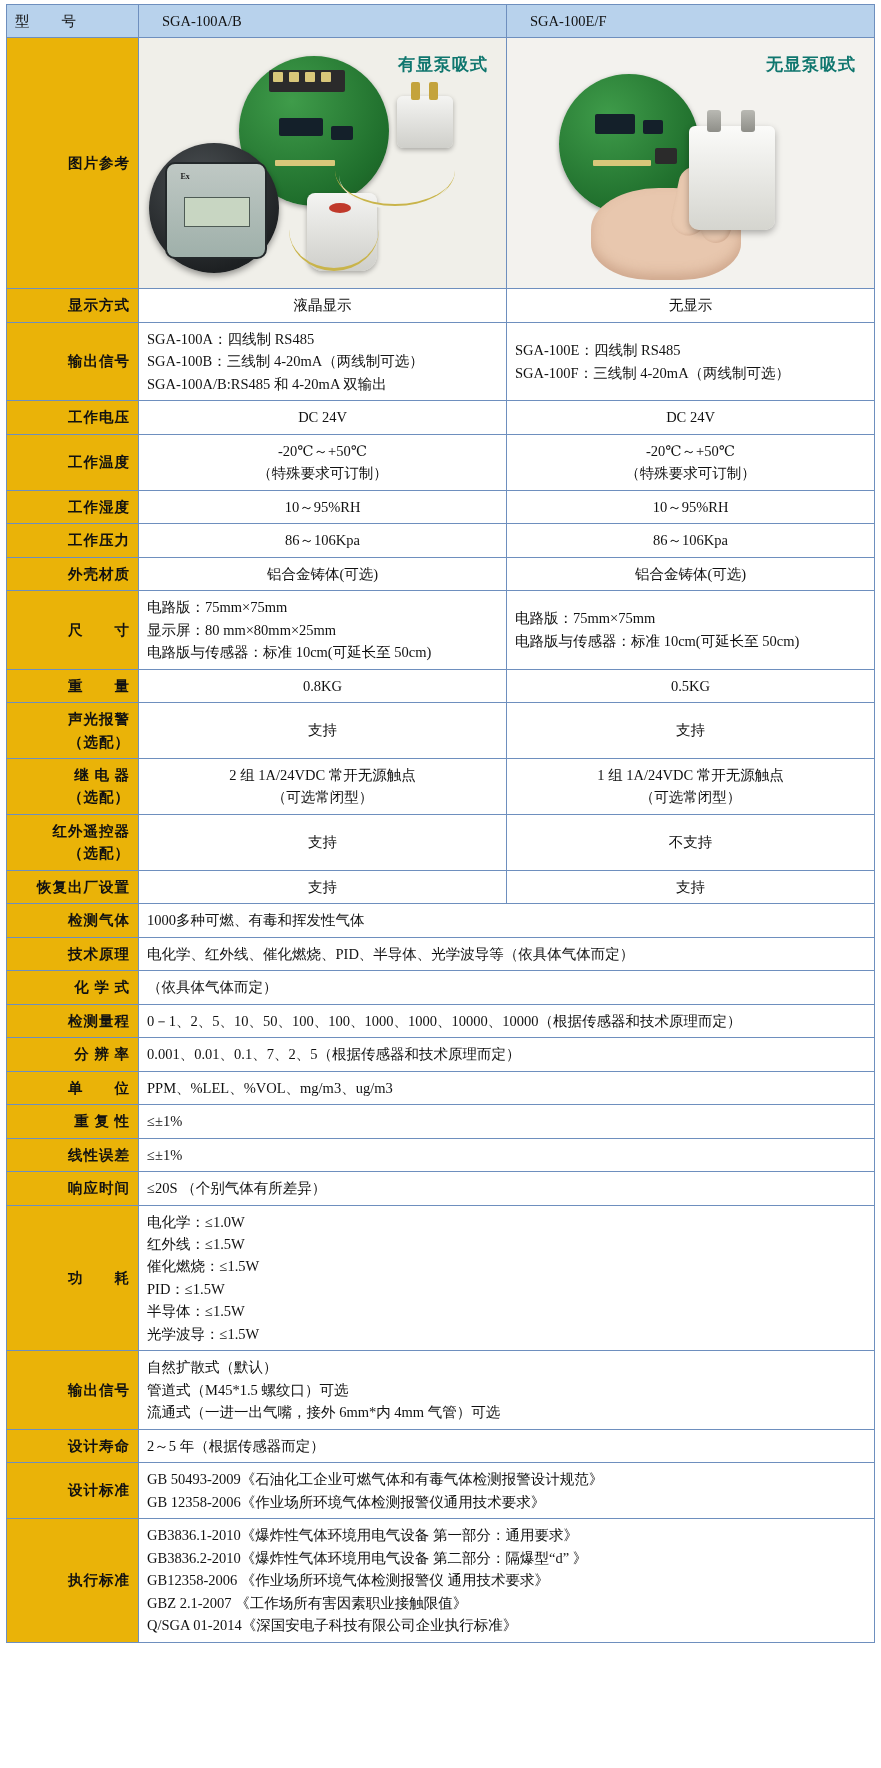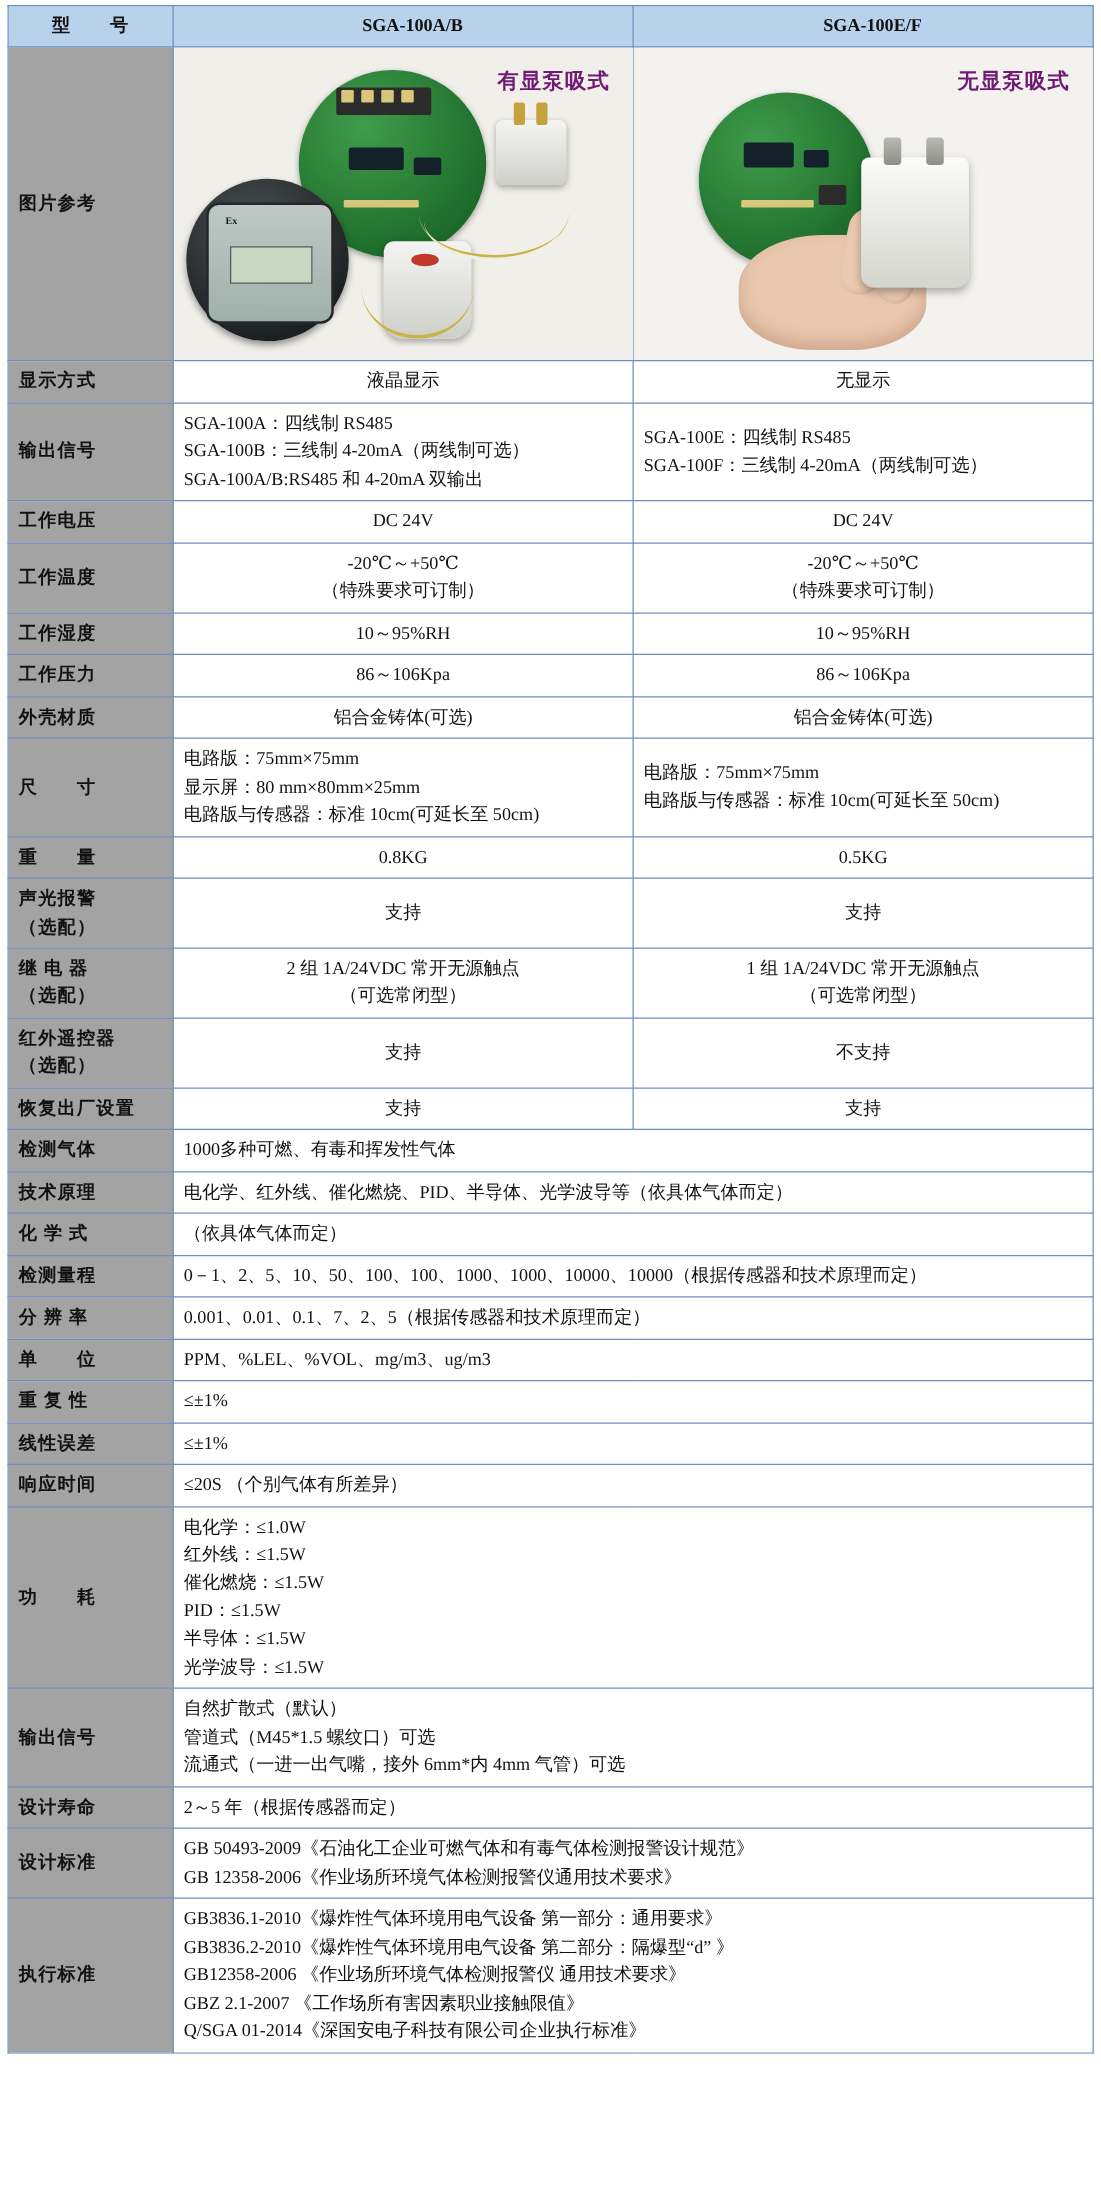--- a/index.html
+++ b/index.html
@@ -21,47 +21,47 @@
   }
   table.spec td{
     border:1px solid #6e8fbe;
     vertical-align:middle;
     font-size:14.5px;
     color:#111111;
     padding:5px 8px;
     line-height:1.55;
   }
   td.label{
-    background:#a3a3a3;
-    text-align:left;
+    background:#eab308;
+    text-align:right;
     font-weight:bold;
     color:#000;
     width:132px;
     letter-spacing:1px;
     padding:6px 2px;
   }
   td.label .l2{display:block;}
   td.center{text-align:center;}
   td.left{text-align:left;}
-  .hdr td{font-weight:bold;text-align:center;padding:7px 4px;}
+  .hdr td{font-weight:normal;text-align:left;padding:7px 4px;}
   .hdr td.label{background:#b8d2ec;}
   .hdr td.model{background:#b8d2ec;padding-left:23px;}
   .photo-cell{
     padding:0;
     height:240px;
     position:relative;
     background:#efefe9;
     overflow:hidden;
   }
   .photo-tag{
     position:absolute;
     top:14px;
     right:18px;
     font-size:17px;
-    color:#701a75;
+    color:#0f766e;
     font-weight:bold;
     letter-spacing:1px;
     z-index:6;
   }
   
   .scene{position:absolute;inset:0;}
   .bgpaper{position:absolute;inset:0;background:#f0efe9;}
   .pcb{
     position:absolute;
     border-radius:50%;

